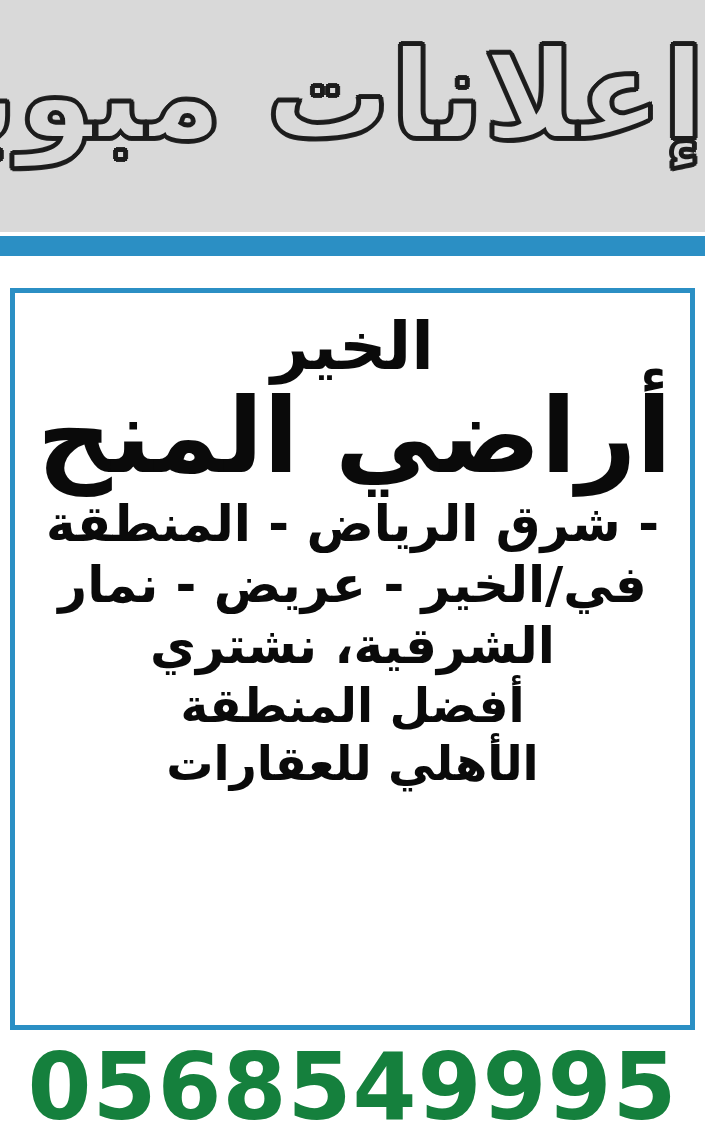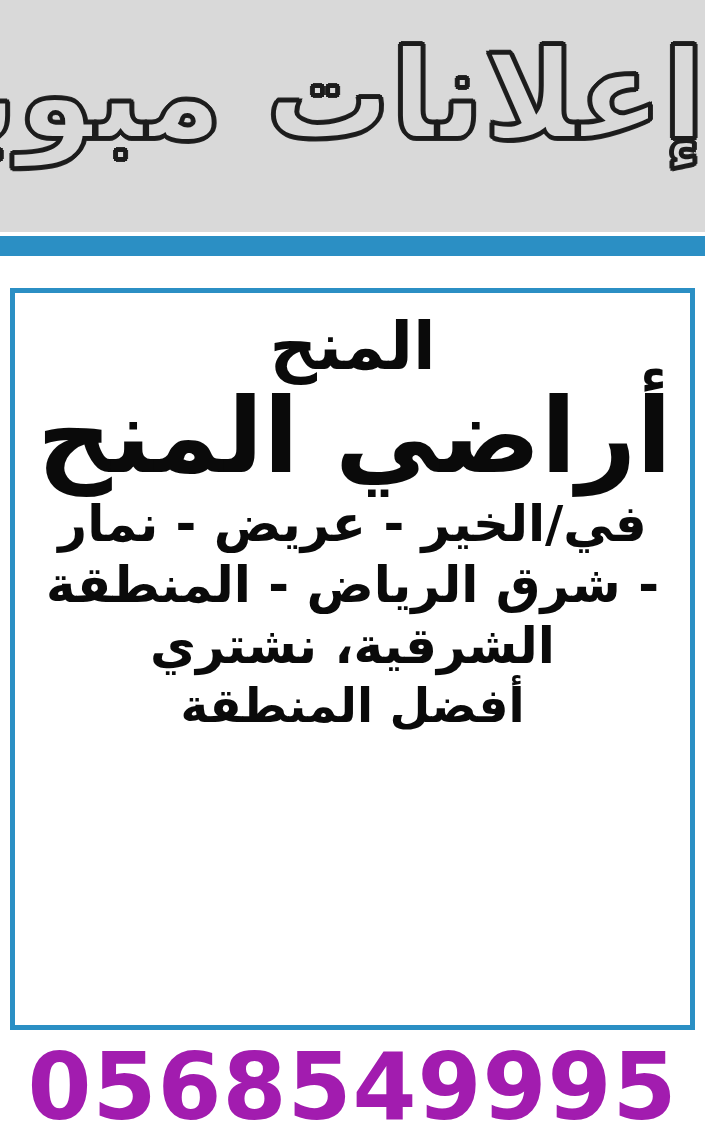--- a/index.html
+++ b/index.html
@@ -137,21 +137,21 @@
     background: #ffffff;
     text-align: center;
     direction: ltr;
   }
   .phone span {
     display: inline-block;
     font-family: "DejaVu Sans", sans-serif;
     font-size: 92px;
     font-weight: bold;
     letter-spacing: 1px;
-    color: #a21caf;
+    color: #15803d;
     line-height: 104px;
     white-space: nowrap;
   }
 </style>
 </head>
 <body>
 
 <div class="page">
 
   <div class="masthead">
@@ -159,31 +159,32 @@
   </div>
 
   <div class="band">
     <div class="band-inner-top"></div>
   </div>
 
   <div class="gap"></div>
 
   <div class="ad">
 
-    <div class="ad-line l-nashtari">المنح</div>
+    <div class="ad-line l-nashtari">الخير</div>
 
     <div class="ad-line l-headline">أراضي المنح</div>
 
+    <div class="ad-line l-body">- شرق الرياض - المنطقة</div>
+
     <div class="ad-line l-body">في/الخير - عريض - نمار</div>
-
-    <div class="ad-line l-body">- شرق الرياض - المنطقة</div>
 
     <div class="ad-line l-body">الشرقية، نشتري</div>
 
     <div class="ad-line l-body small">أفضل المنطقة</div>
 
+    <div class="ad-line l-body small">الأهلي للعقارات</div>
   </div>
 
   <div class="phone">
     <span>0568549995</span>
   </div>
 
 </div>
 
 </body></html>

